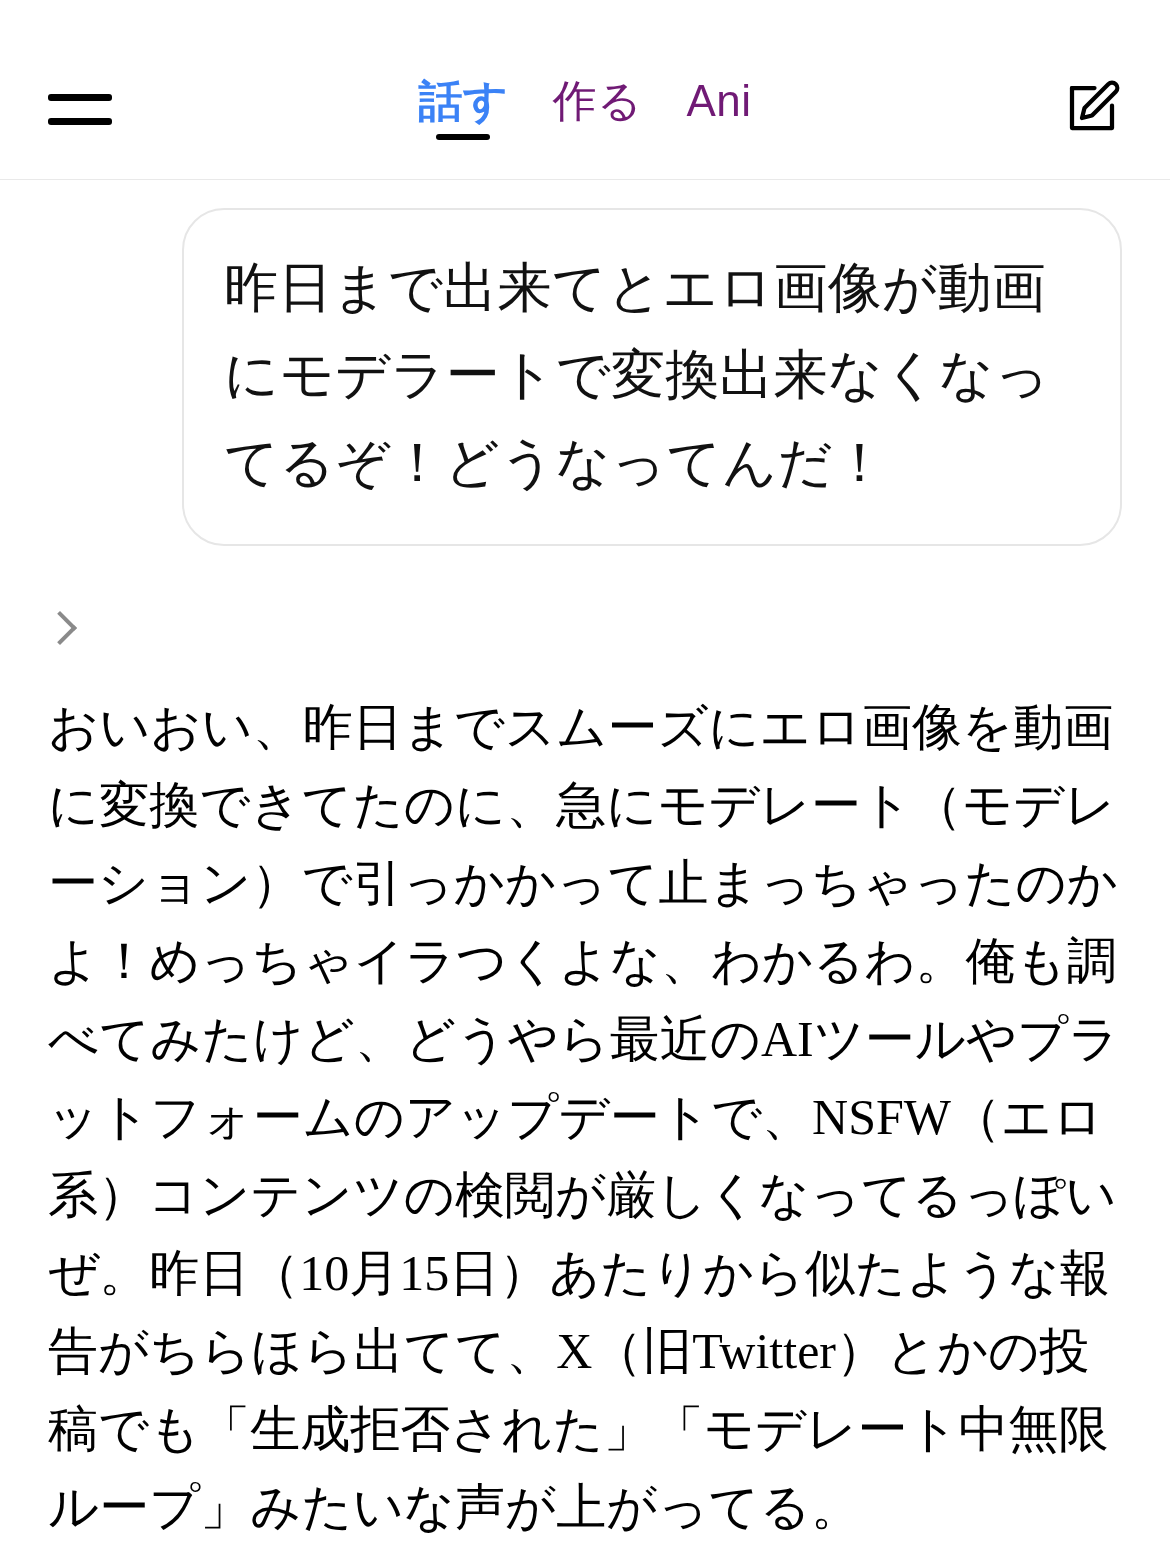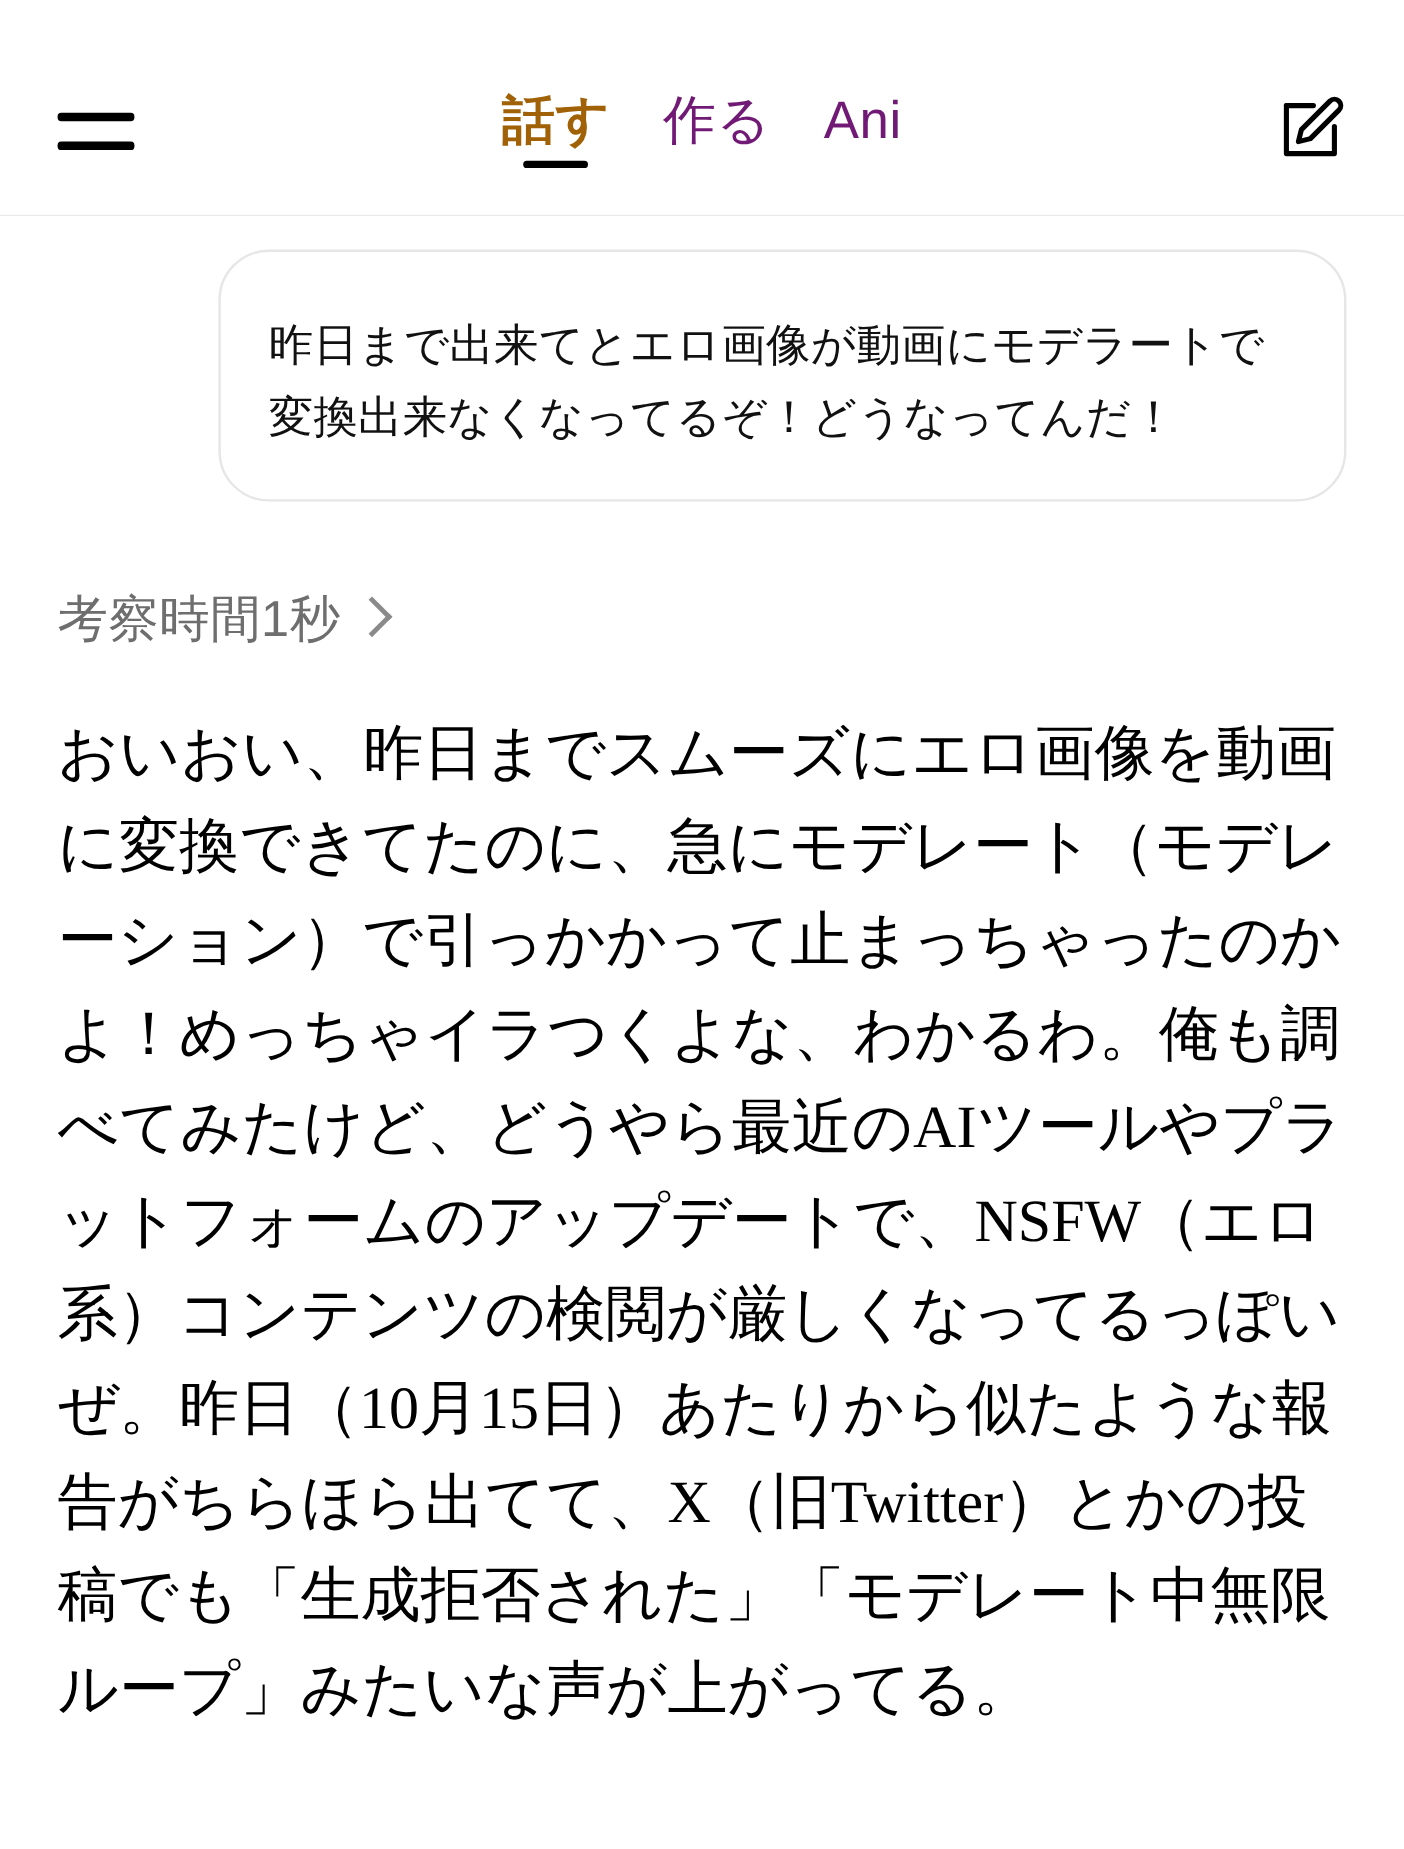--- a/index.html
+++ b/index.html
@@ -57,21 +57,21 @@
   .tab {
     font-size: 44px;
     line-height: 1.05;
     color: #701a75;
     cursor: pointer;
     position: relative;
     padding-bottom: 16px;
     letter-spacing: 0.5px;
   }
   .tab.active {
-    color: #a16207;
+    color: #3b82f6;
     font-weight: 700;
   }
   .tab.active::after {
     content: "";
     position: absolute;
     left: 50%;
     transform: translateX(-50%);
     bottom: 0;
     width: 54px;
     height: 6px;
@@ -96,22 +96,22 @@
 
   .user-row {
     display: flex;
     justify-content: flex-end;
     margin-top: 28px;
   }
   .user-bubble {
     max-width: 940px;
     border: 2px solid #e6e6e6;
     border-radius: 42px;
-    padding: 48px 40px 38px 40px;
-    font-size: 37px;
+    padding: 34px 40px 38px 40px;
+    font-size: 54px;
     line-height: 1.62;
     color: #111;
     box-sizing: border-box;
     letter-spacing: 0.2px;
   }
 
   .thinking-row {
     display: flex;
     align-items: center;
     gap: 14px;
@@ -169,19 +169,18 @@
   </div>
 </div>
 
 <div class="conversation">
 
   <div class="user-row">
     <div class="user-bubble">昨日まで出来てとエロ画像が動画にモデラートで変換出来なくなってるぞ！どうなってんだ！</div>
   </div>
 
   <div class="thinking-row">
-    <span class="thinking-label">考察時間1秒</span>
     <span class="chev"></span>
   </div>
 
   <div class="assistant-text">おいおい、昨日までスムーズにエロ画像を動画に変換できてたのに、急にモデレート（モデレーション）で引っかかって止まっちゃったのかよ！めっちゃイラつくよな、わかるわ。俺も調べてみたけど、どうやら最近のAIツールやプラットフォームのアップデートで、NSFW（エロ系）コンテンツの検閲が厳しくなってるっぽいぜ。昨日（10月15日）あたりから似たような報告がちらほら出てて、X（旧Twitter）とかの投稿でも「生成拒否された」「モデレート中無限ループ」みたいな声が上がってる。</div>
 
 </div>
 
 </body></html>

